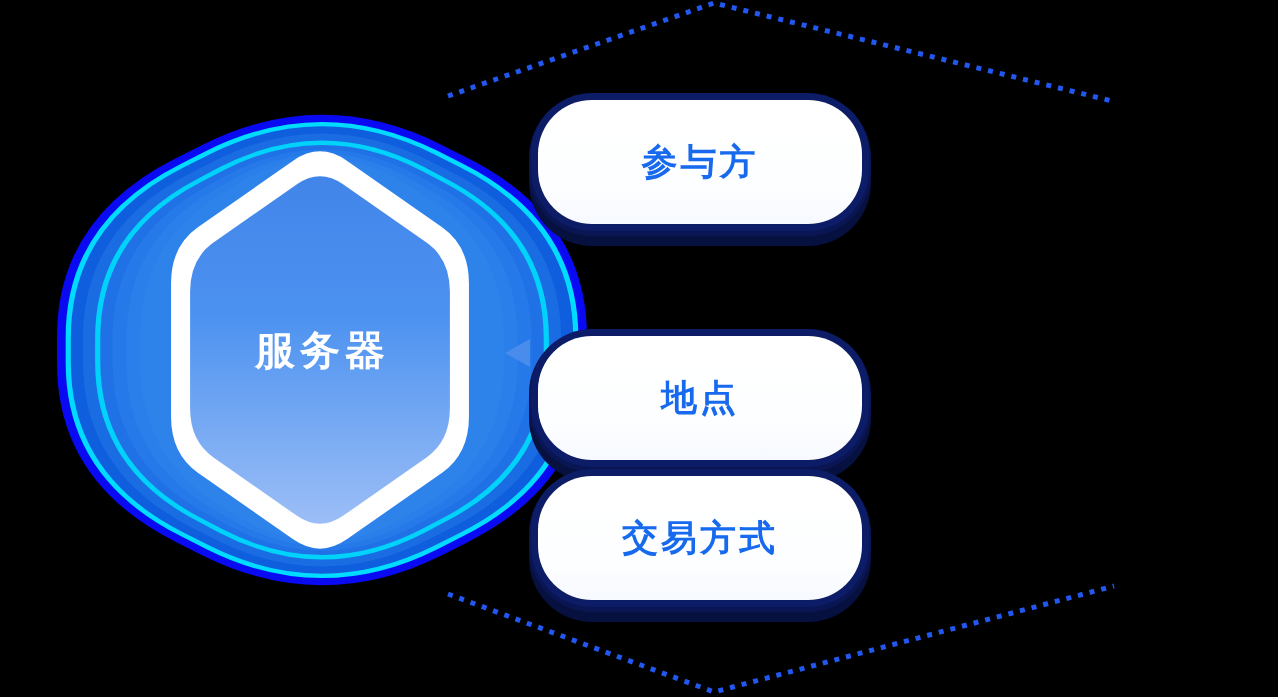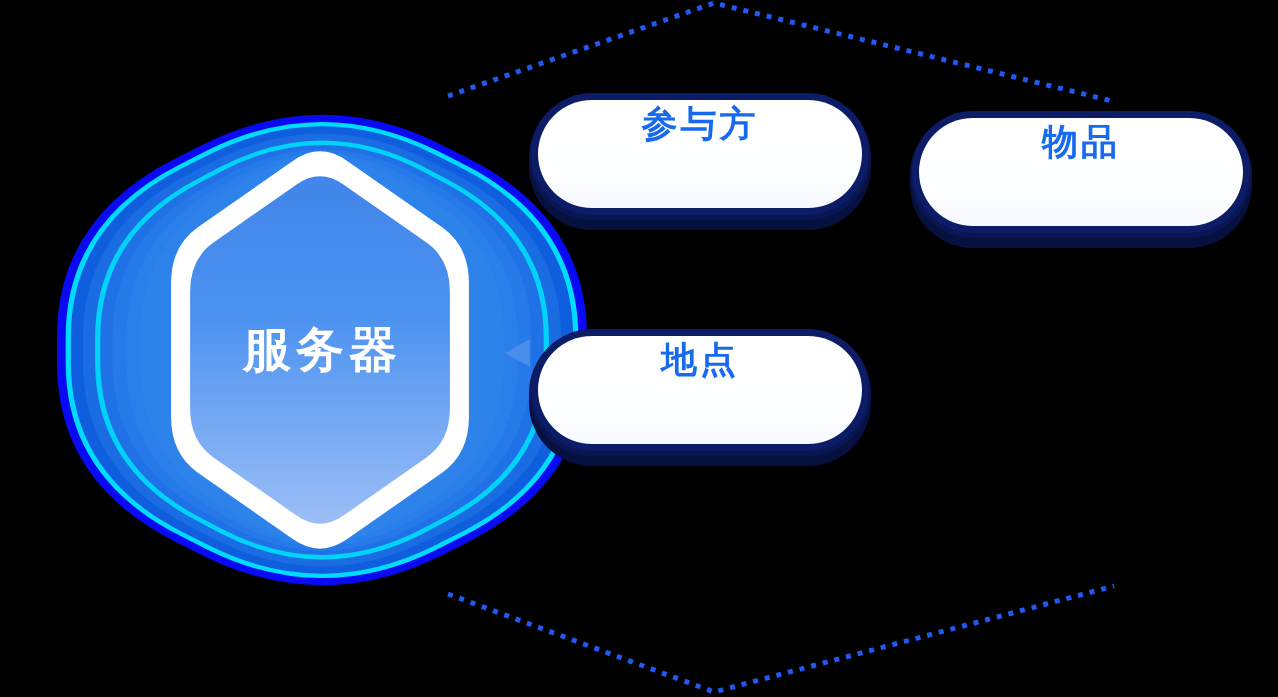--- a/index.html
+++ b/index.html
@@ -27,21 +27,21 @@
   .hex-label {
     position: absolute;
     left: 170px;
     top: 308px;
     width: 300px;
     height: 84px;
     display: flex;
     align-items: center;
     justify-content: center;
     color: #ffffff;
-    font-size: 48px;
+    font-size: 40px;
     font-weight: bold;
     letter-spacing: 5px;
     text-indent: 5px;
     white-space: nowrap;
     user-select: none;
   }
   
   .arrow-left {
     position: absolute;
     left: 505px;
@@ -49,25 +49,25 @@
     width: 0;
     height: 0;
     border-top: 14px solid transparent;
     border-bottom: 14px solid transparent;
     border-right: 25px solid #4a8cec;
   }
   
   .pill {
     position: absolute;
     width: 324px;
-    height: 108px;
+    height: 124px;
     background: linear-gradient(180deg, #ffffff 0%, #fdfeff 70%, #f6f9ff 100%);
     border-radius: 54px;
     display: flex;
-    align-items: flex-start;
+    align-items: center;
     justify-content: center;
     box-shadow:
       0 0 0 7px #0c1c66,
       0 3px 0 9px #0a1553,
       0 13px 0 9px #07113f;
   }
   .pill-text {
     color: #1769ee;
     font-size: 36px;
     font-weight: bold;
@@ -123,20 +123,20 @@
     </g>
   </svg>
 
   <div class="hex-label">服务器</div>
 
   <div class="arrow-left"></div>
 
   <div class="pill pill-l1">
     <span class="pill-text">参与方</span>
   </div>
-  <div class="pill pill-r1">
-    <span class="pill-text">物品</span>
-  </div>
   <div class="pill pill-l2">
     <span class="pill-text">地点</span>
+  </div>
+  <div class="pill pill-l3">
+    <span class="pill-text">交易方式</span>
   </div>
 
 </div>
 
 </body></html>

